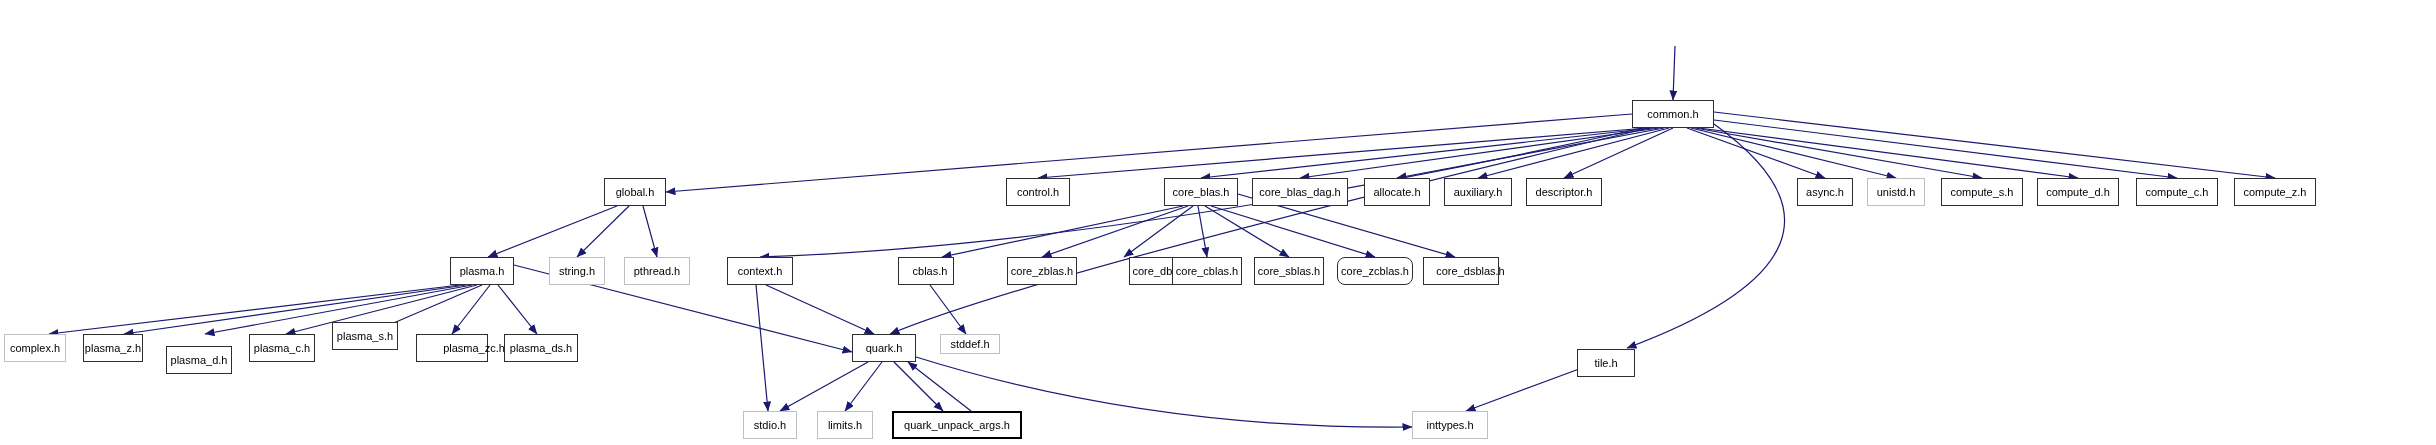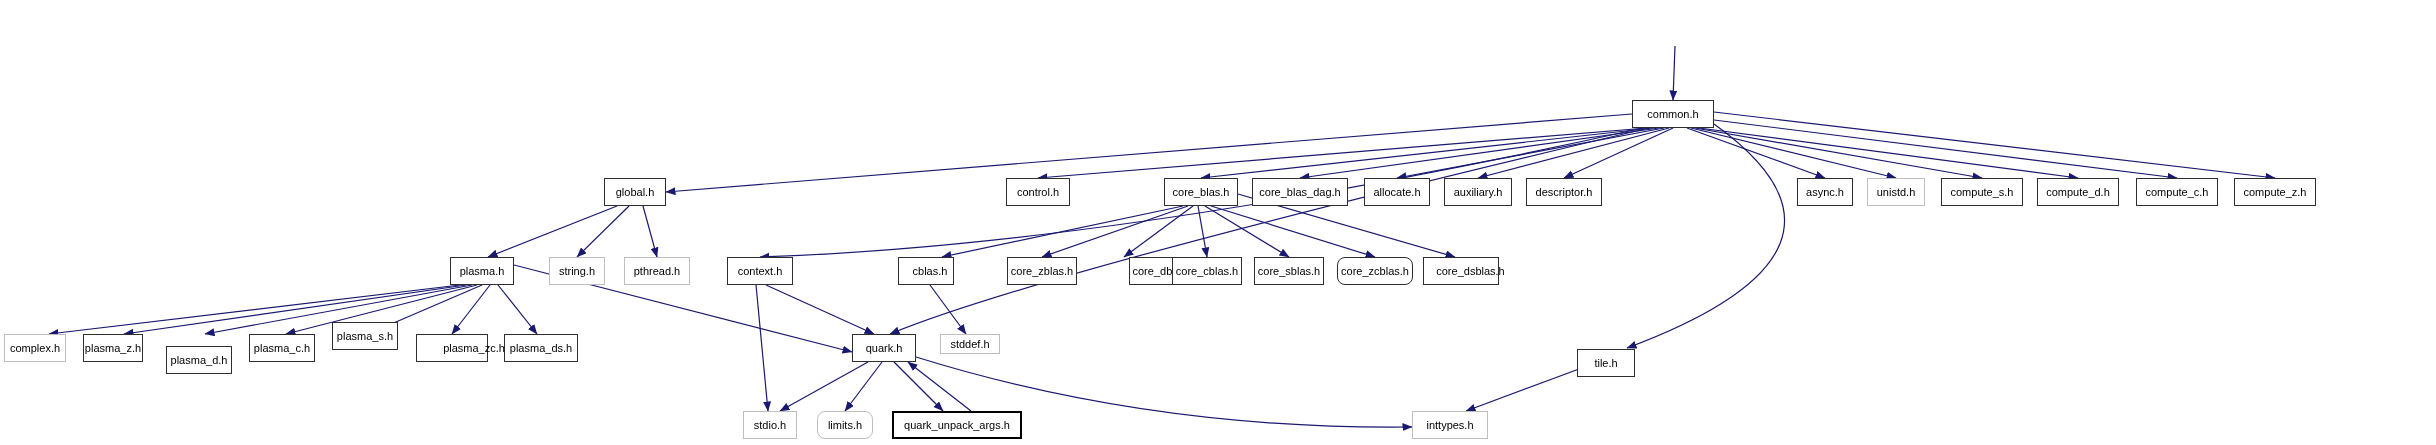--- a/index.html
+++ b/index.html
@@ -115,16 +115,16 @@
     <div class="node internal" style="left: 83px; top: 334px; width: 60px; height: 28px;">plasma_z.h</div>
     <div class="node internal" style="left: 166px; top: 346px; width: 66px; height: 28px;">plasma_d.h</div>
     <div class="node internal" style="left: 249px; top: 334px; width: 66px; height: 28px;">plasma_c.h</div>
     <div class="node internal" style="left: 332px; top: 322px; width: 66px; height: 28px;">plasma_s.h</div>
     <div class="node internal" style="left: 416px; top: 334px; width: 72px; height: 28px; padding-left: 44px;">plasma_zc.h</div>
     <div class="node internal" style="left: 504px; top: 334px; width: 74px; height: 28px;">plasma_ds.h</div>
     <div class="node internal" style="left: 852px; top: 334px; width: 64px; height: 28px;">quark.h</div>
     <div class="node external" style="left: 940px; top: 334px; width: 60px; height: 20px;">stddef.h</div>
     <div class="node internal" style="left: 1577px; top: 334px; width: 58px; height: 28px; margin-top: 15px;">tile.h</div>
     <div class="node external" style="left: 743px; top: 411px; width: 54px; height: 28px;">stdio.h</div>
-    <div class="node external" style="left: 817px; top: 411px; width: 56px; height: 28px; border-radius: 8px;">limits.h</div>
+    <div class="node external" style="left: 817px; top: 411px; width: 56px; height: 28px;">limits.h</div>
     <div class="node emph" style="left: 892px; top: 411px; width: 130px; height: 28px;">quark_unpack_args.h</div>
     <div class="node external" style="left: 1412px; top: 411px; width: 76px; height: 28px;">inttypes.h</div>
   </div>
 
 </body></html>

